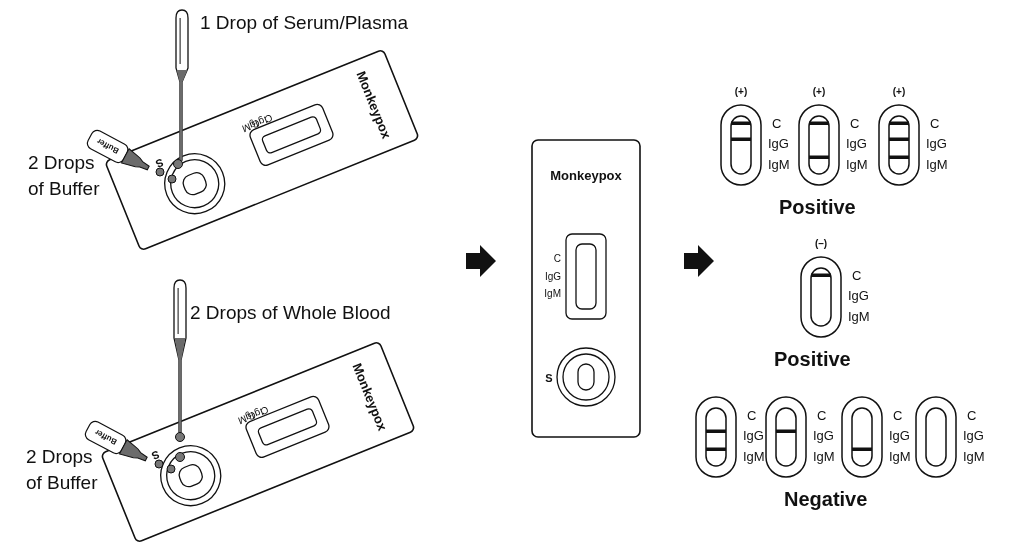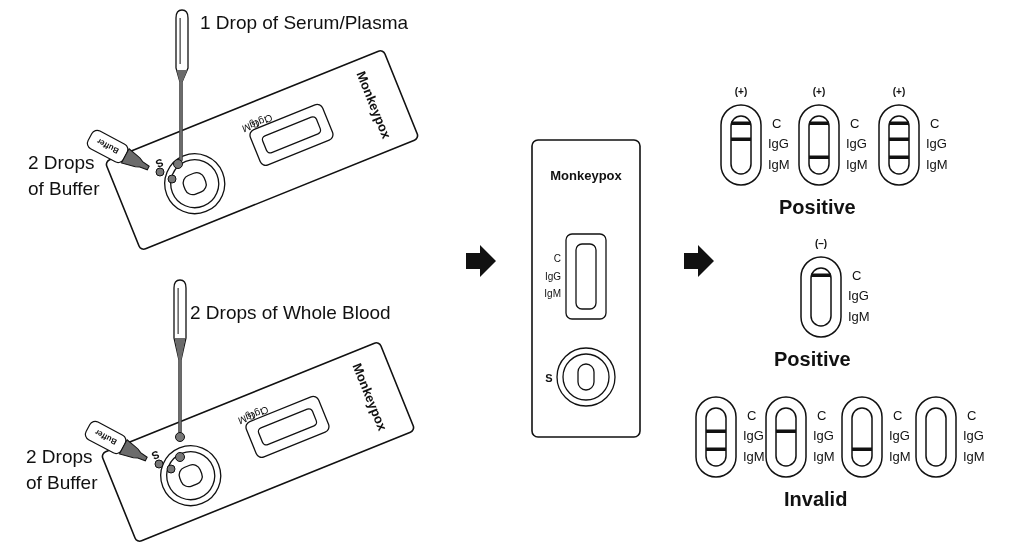--- a/index.html
+++ b/index.html
@@ -175,13 +175,13 @@
 
 <div class="abs step-label" style="left:200px;top:12px;">1 Drop of Serum/Plasma</div>
 <div class="abs step-label" style="left:28px;top:152px;">2 Drops</div>
 <div class="abs step-label" style="left:28px;top:178px;">of Buffer</div>
 <div class="abs step-label" style="left:190px;top:302px;">2 Drops of Whole Blood</div>
 <div class="abs step-label" style="left:26px;top:446px;">2 Drops</div>
 <div class="abs step-label" style="left:26px;top:472px;">of Buffer</div>
 
 <div class="abs cat" style="left:779px;top:196px;">Positive</div>
 <div class="abs cat" style="left:774px;top:348px;">Positive</div>
-<div class="abs cat" style="left:784px;top:488px;">Invalid</div>
+<div class="abs cat" style="left:784px;top:488px;">Negative</div>
 
 </body></html>

